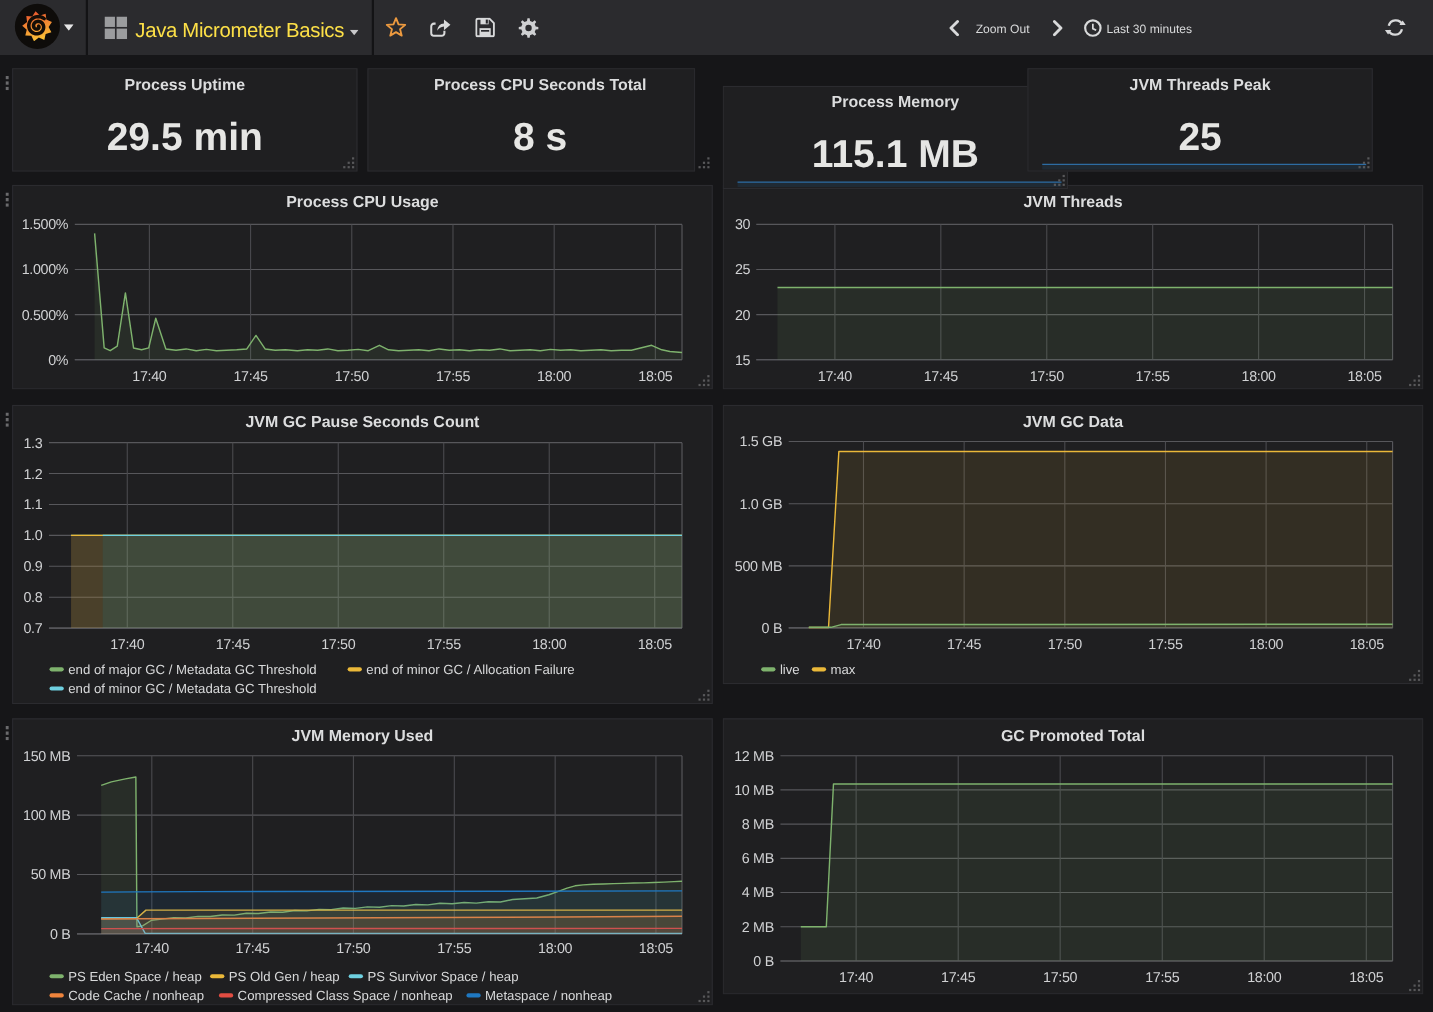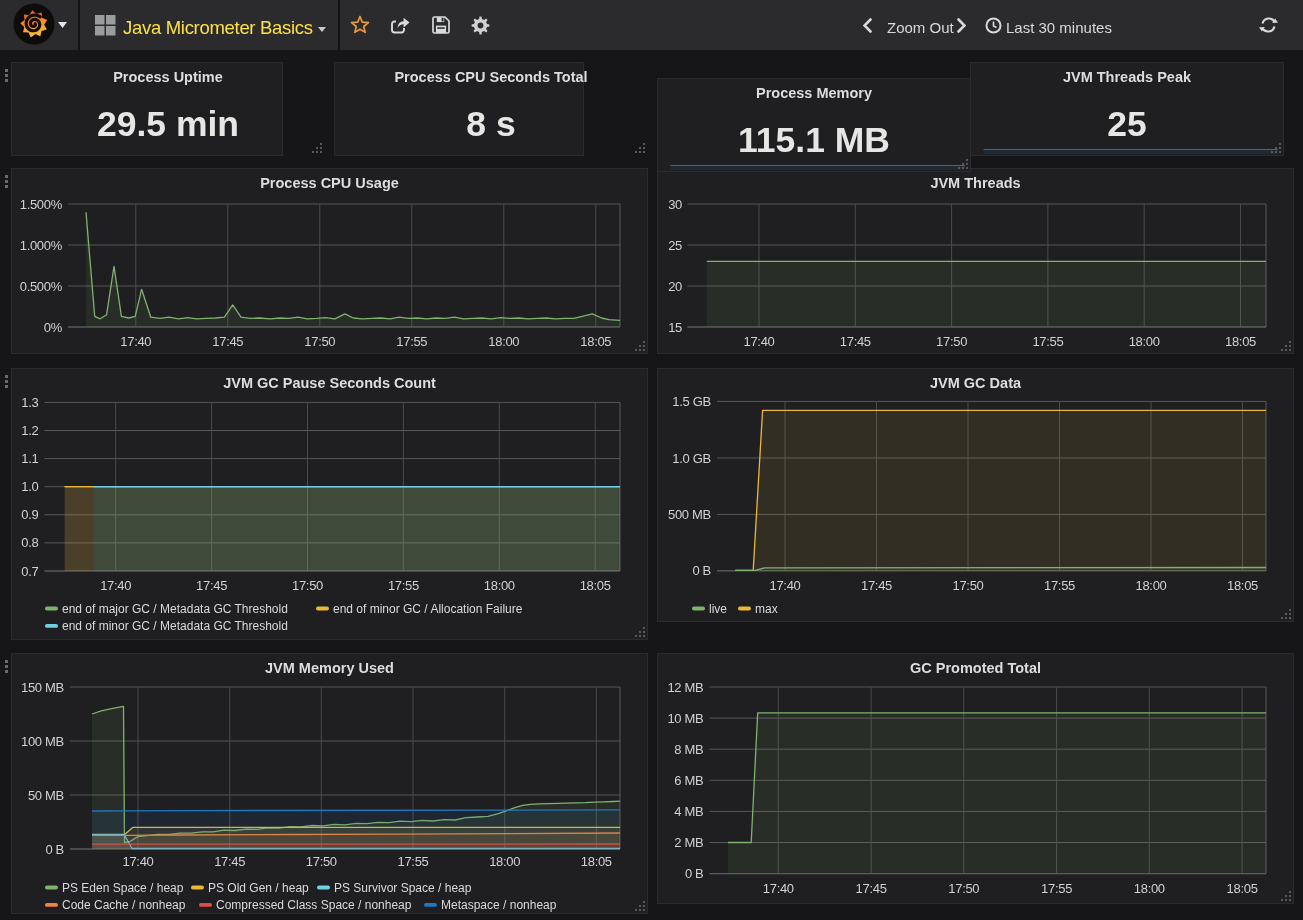--- a/index.html
+++ b/index.html
@@ -1,18 +1,18 @@
 <!DOCTYPE html>
 <html><head><meta charset="utf-8"><style>
 * { margin:0; padding:0; box-sizing:border-box; }
 body { width:1303px; height:920px; background:#161618; overflow:hidden;
        font-family:"Liberation Sans",sans-serif; position:relative; }
 #navbar { position:absolute; left:0; top:0; width:1303px; height:50px; background:#2b2b2e; }
 .navtext { position:absolute; top:2px; height:50px; display:flex; align-items:center;
-            font-size:15px; color:#d8d9da; }
+            font-size:11px; color:#d8d9da; }
 .panel { position:absolute; background:#1f1f21; box-shadow:inset 0 0 0 1px #2b2b2f; }
 svg { display:block; }
 text { font-family:"Liberation Sans",sans-serif; }
 </style></head>
 <body>
 <div id="navbar">
     <svg style="position:absolute;left:13px;top:3px" width="42" height="42" viewBox="0 0 42 42">
 <defs>
         <linearGradient id="lg" x1="0.2" y1="0" x2="0.45" y2="1">
 <stop offset="0" stop-color="#e9512d"></stop>
@@ -328,33 +328,33 @@
       <text x="585.1" y="239.7" font-size="13" fill="#d0d1d3" text-anchor="middle" letter-spacing="-0.3">18:05</text>
       <text x="318.5" y="20.2" font-size="14.5" fill="#dcddde" text-anchor="middle" font-weight="bold">GC Promoted Total</text>
       <rect x="632" y="246" width="2" height="2" fill="#58585a"></rect>
       <rect x="628" y="246" width="2" height="2" fill="#58585a"></rect>
       <rect x="624" y="246" width="2" height="2" fill="#58585a"></rect>
       <rect x="632" y="242" width="2" height="2" fill="#58585a"></rect>
       <rect x="628" y="242" width="2" height="2" fill="#58585a"></rect>
       <rect x="632" y="238" width="2" height="2" fill="#58585a"></rect>
     </svg>
   </div>
-<div class="panel" style="left:11px;top:62px;width:272px;height:94px">
+<div class="panel" style="left:11px;top:62px;width:314px;height:94px">
     <svg width="314" height="94" viewBox="0 0 314 94">
       <text x="157" y="19.5" font-size="14.5" fill="#dcddde" text-anchor="middle" font-weight="bold">Process Uptime</text>
       <text x="157" y="74" font-size="35.5" fill="#e6e6e4" text-anchor="middle" font-weight="bold">29.5 min</text>
       <rect x="309" y="89" width="2" height="2" fill="#58585a"></rect>
       <rect x="305" y="89" width="2" height="2" fill="#58585a"></rect>
       <rect x="301" y="89" width="2" height="2" fill="#58585a"></rect>
       <rect x="309" y="85" width="2" height="2" fill="#58585a"></rect>
       <rect x="305" y="85" width="2" height="2" fill="#58585a"></rect>
       <rect x="309" y="81" width="2" height="2" fill="#58585a"></rect>
     </svg>
   </div>
-<div class="panel" style="left:334px;top:62px;width:250px;height:94px">
+<div class="panel" style="left:334px;top:62px;width:298px;height:94px">
     <svg width="314" height="94" viewBox="0 0 314 94">
       <text x="157" y="19.5" font-size="14.5" fill="#dcddde" text-anchor="middle" font-weight="bold">Process CPU Seconds Total</text>
       <text x="157" y="74" font-size="35.5" fill="#e6e6e4" text-anchor="middle" font-weight="bold">8 s</text>
       <rect x="309" y="89" width="2" height="2" fill="#58585a"></rect>
       <rect x="305" y="89" width="2" height="2" fill="#58585a"></rect>
       <rect x="301" y="89" width="2" height="2" fill="#58585a"></rect>
       <rect x="309" y="85" width="2" height="2" fill="#58585a"></rect>
       <rect x="305" y="85" width="2" height="2" fill="#58585a"></rect>
       <rect x="309" y="81" width="2" height="2" fill="#58585a"></rect>
     </svg>
@@ -366,21 +366,21 @@
       <polygon points="13.5,87.5 308,87.5 308,92 13.5,92" fill="#1f78c1" fill-opacity="0.12"></polygon>
       <line x1="13.5" y1="87.5" x2="308" y2="87.5" stroke="#2d6ca3" stroke-width="1.2"></line>
       <rect x="309" y="89" width="2" height="2" fill="#58585a"></rect>
       <rect x="305" y="89" width="2" height="2" fill="#58585a"></rect>
       <rect x="301" y="89" width="2" height="2" fill="#58585a"></rect>
       <rect x="309" y="85" width="2" height="2" fill="#58585a"></rect>
       <rect x="305" y="85" width="2" height="2" fill="#58585a"></rect>
       <rect x="309" y="81" width="2" height="2" fill="#58585a"></rect>
     </svg>
   </div>
-<div class="panel" style="left:970px;top:62px;width:314px;height:94px">
+<div class="panel" style="left:934px;top:62px;width:314px;height:94px">
     <svg width="314" height="94" viewBox="0 0 314 94">
       <text x="157" y="19.5" font-size="14.5" fill="#dcddde" text-anchor="middle" font-weight="bold">JVM Threads Peak</text>
       <text x="157" y="74" font-size="35.5" fill="#e6e6e4" text-anchor="middle" font-weight="bold">25</text>
       <polygon points="13.5,87.5 308,87.5 308,92 13.5,92" fill="#1f78c1" fill-opacity="0.12"></polygon>
       <line x1="13.5" y1="87.5" x2="308" y2="87.5" stroke="#2d6ca3" stroke-width="1.2"></line>
       <rect x="309" y="89" width="2" height="2" fill="#58585a"></rect>
       <rect x="305" y="89" width="2" height="2" fill="#58585a"></rect>
       <rect x="301" y="89" width="2" height="2" fill="#58585a"></rect>
       <rect x="309" y="85" width="2" height="2" fill="#58585a"></rect>
       <rect x="305" y="85" width="2" height="2" fill="#58585a"></rect>

